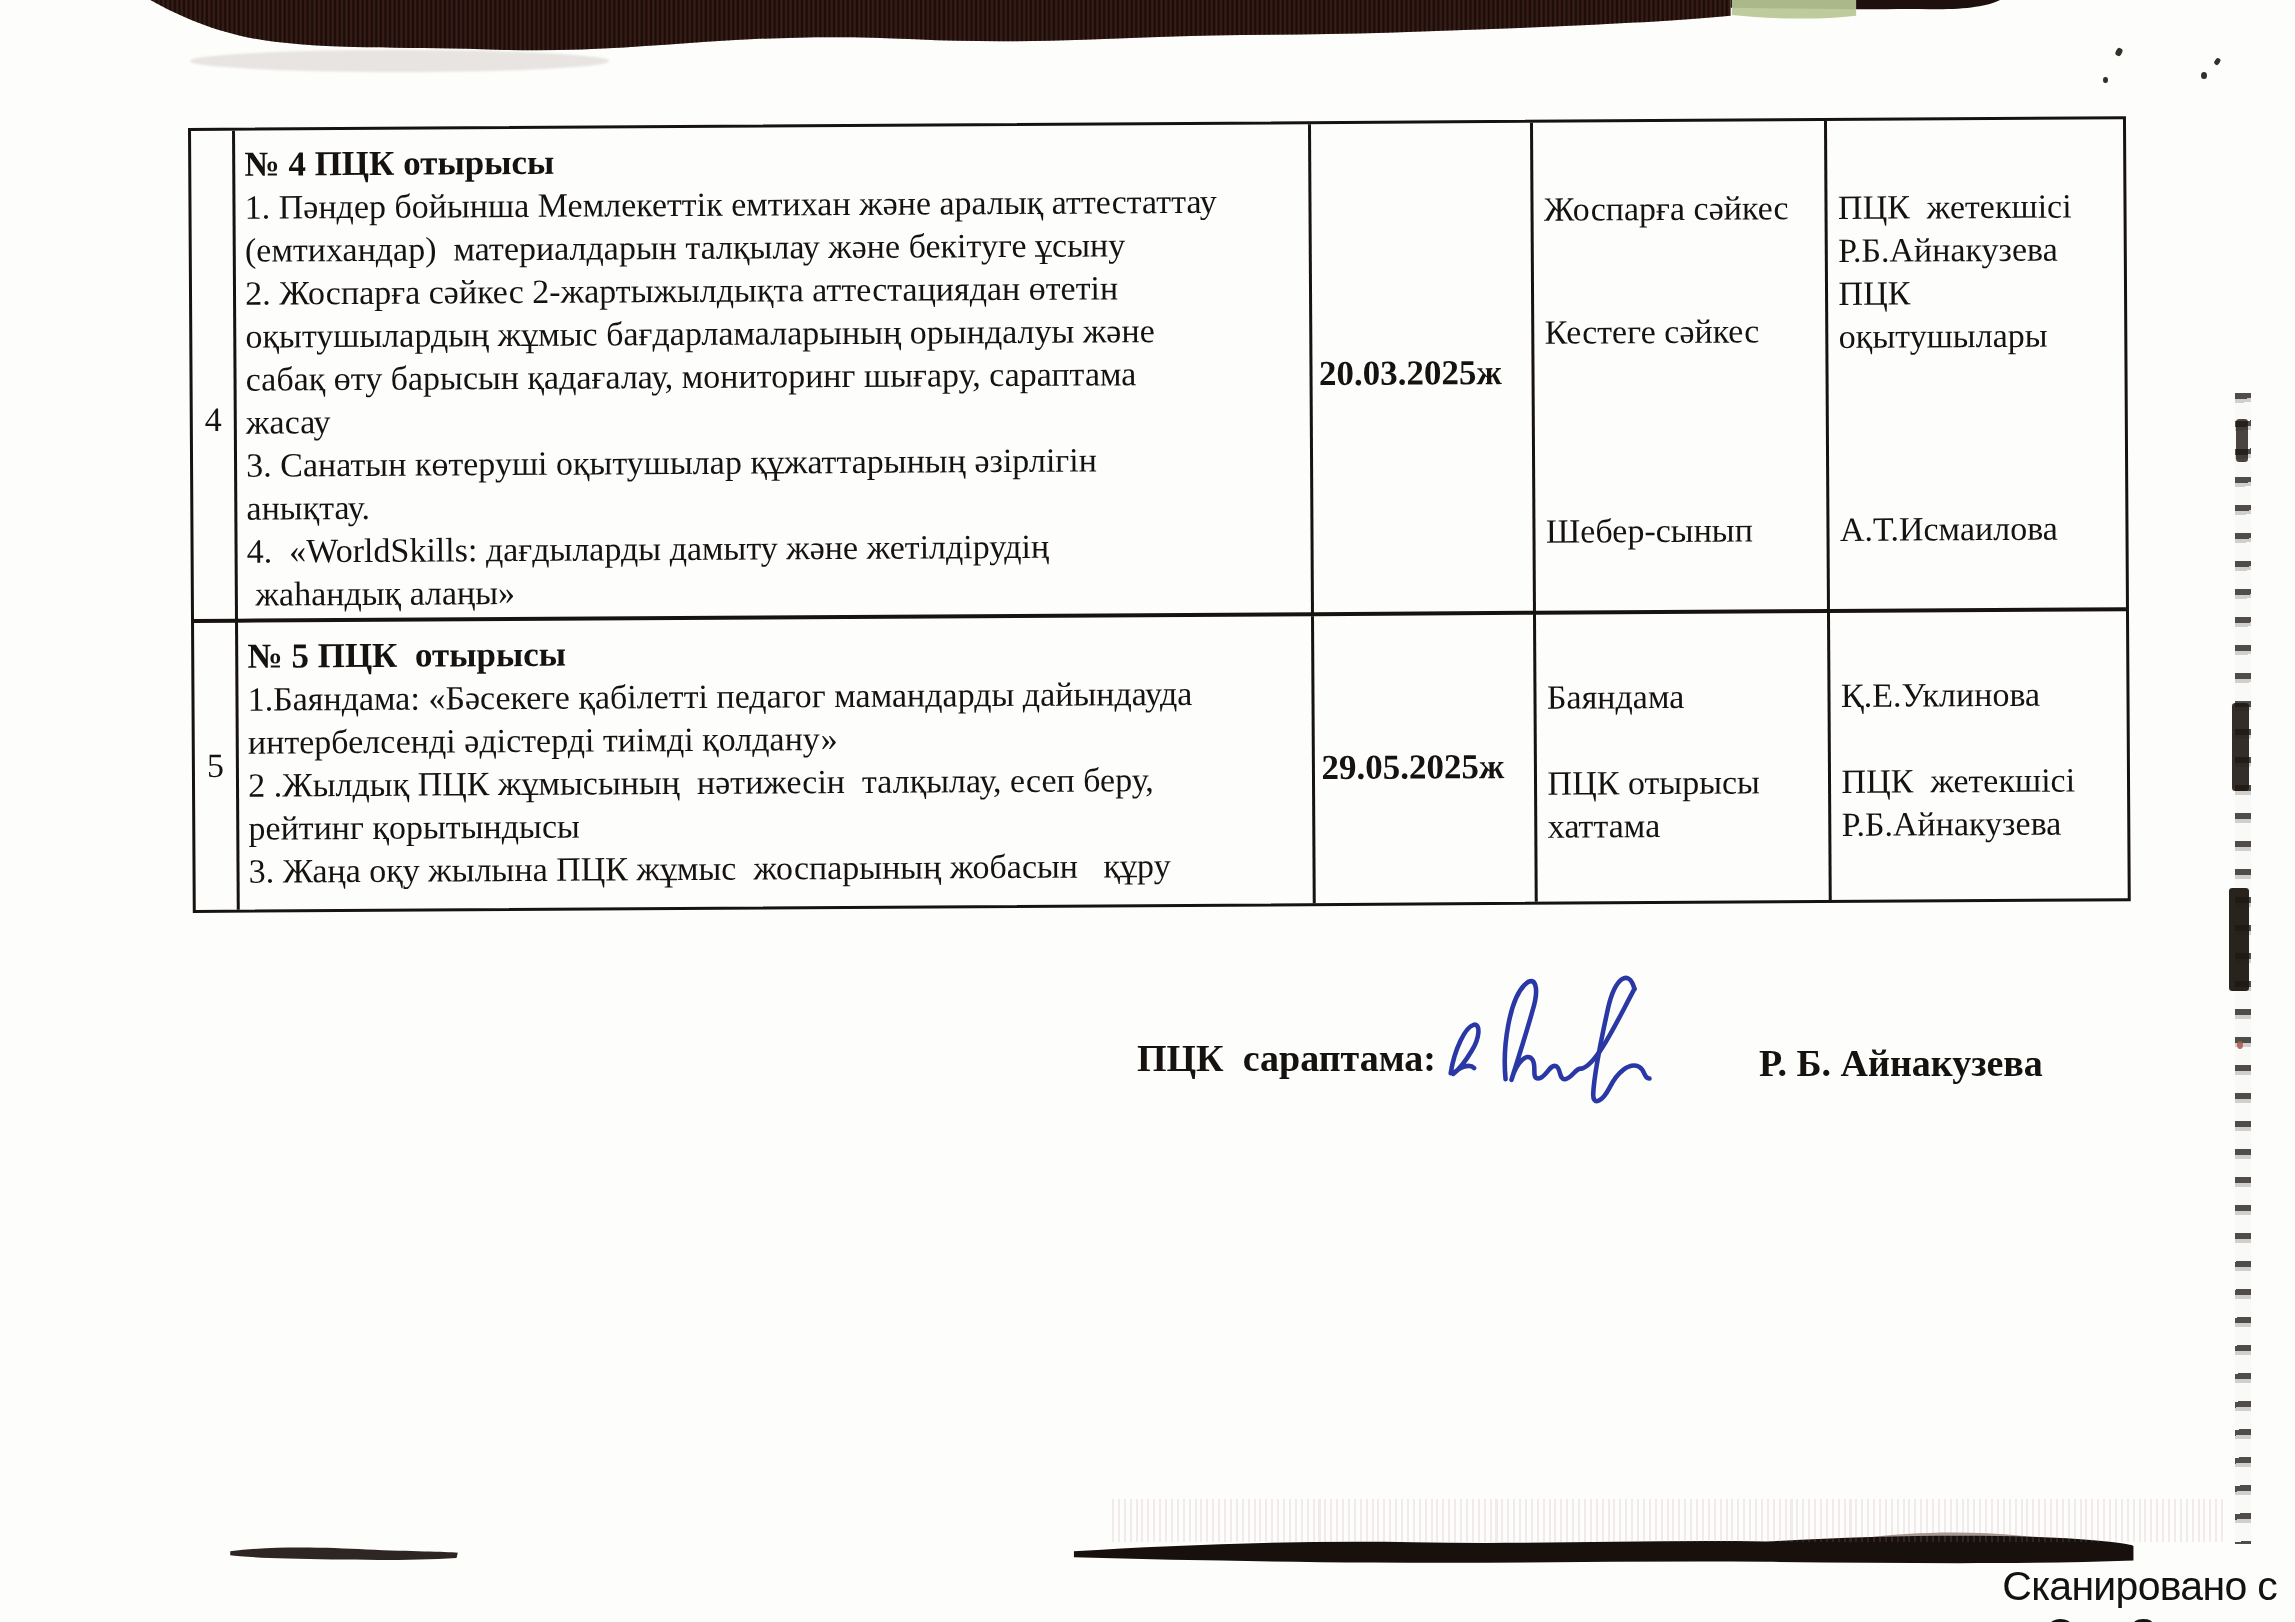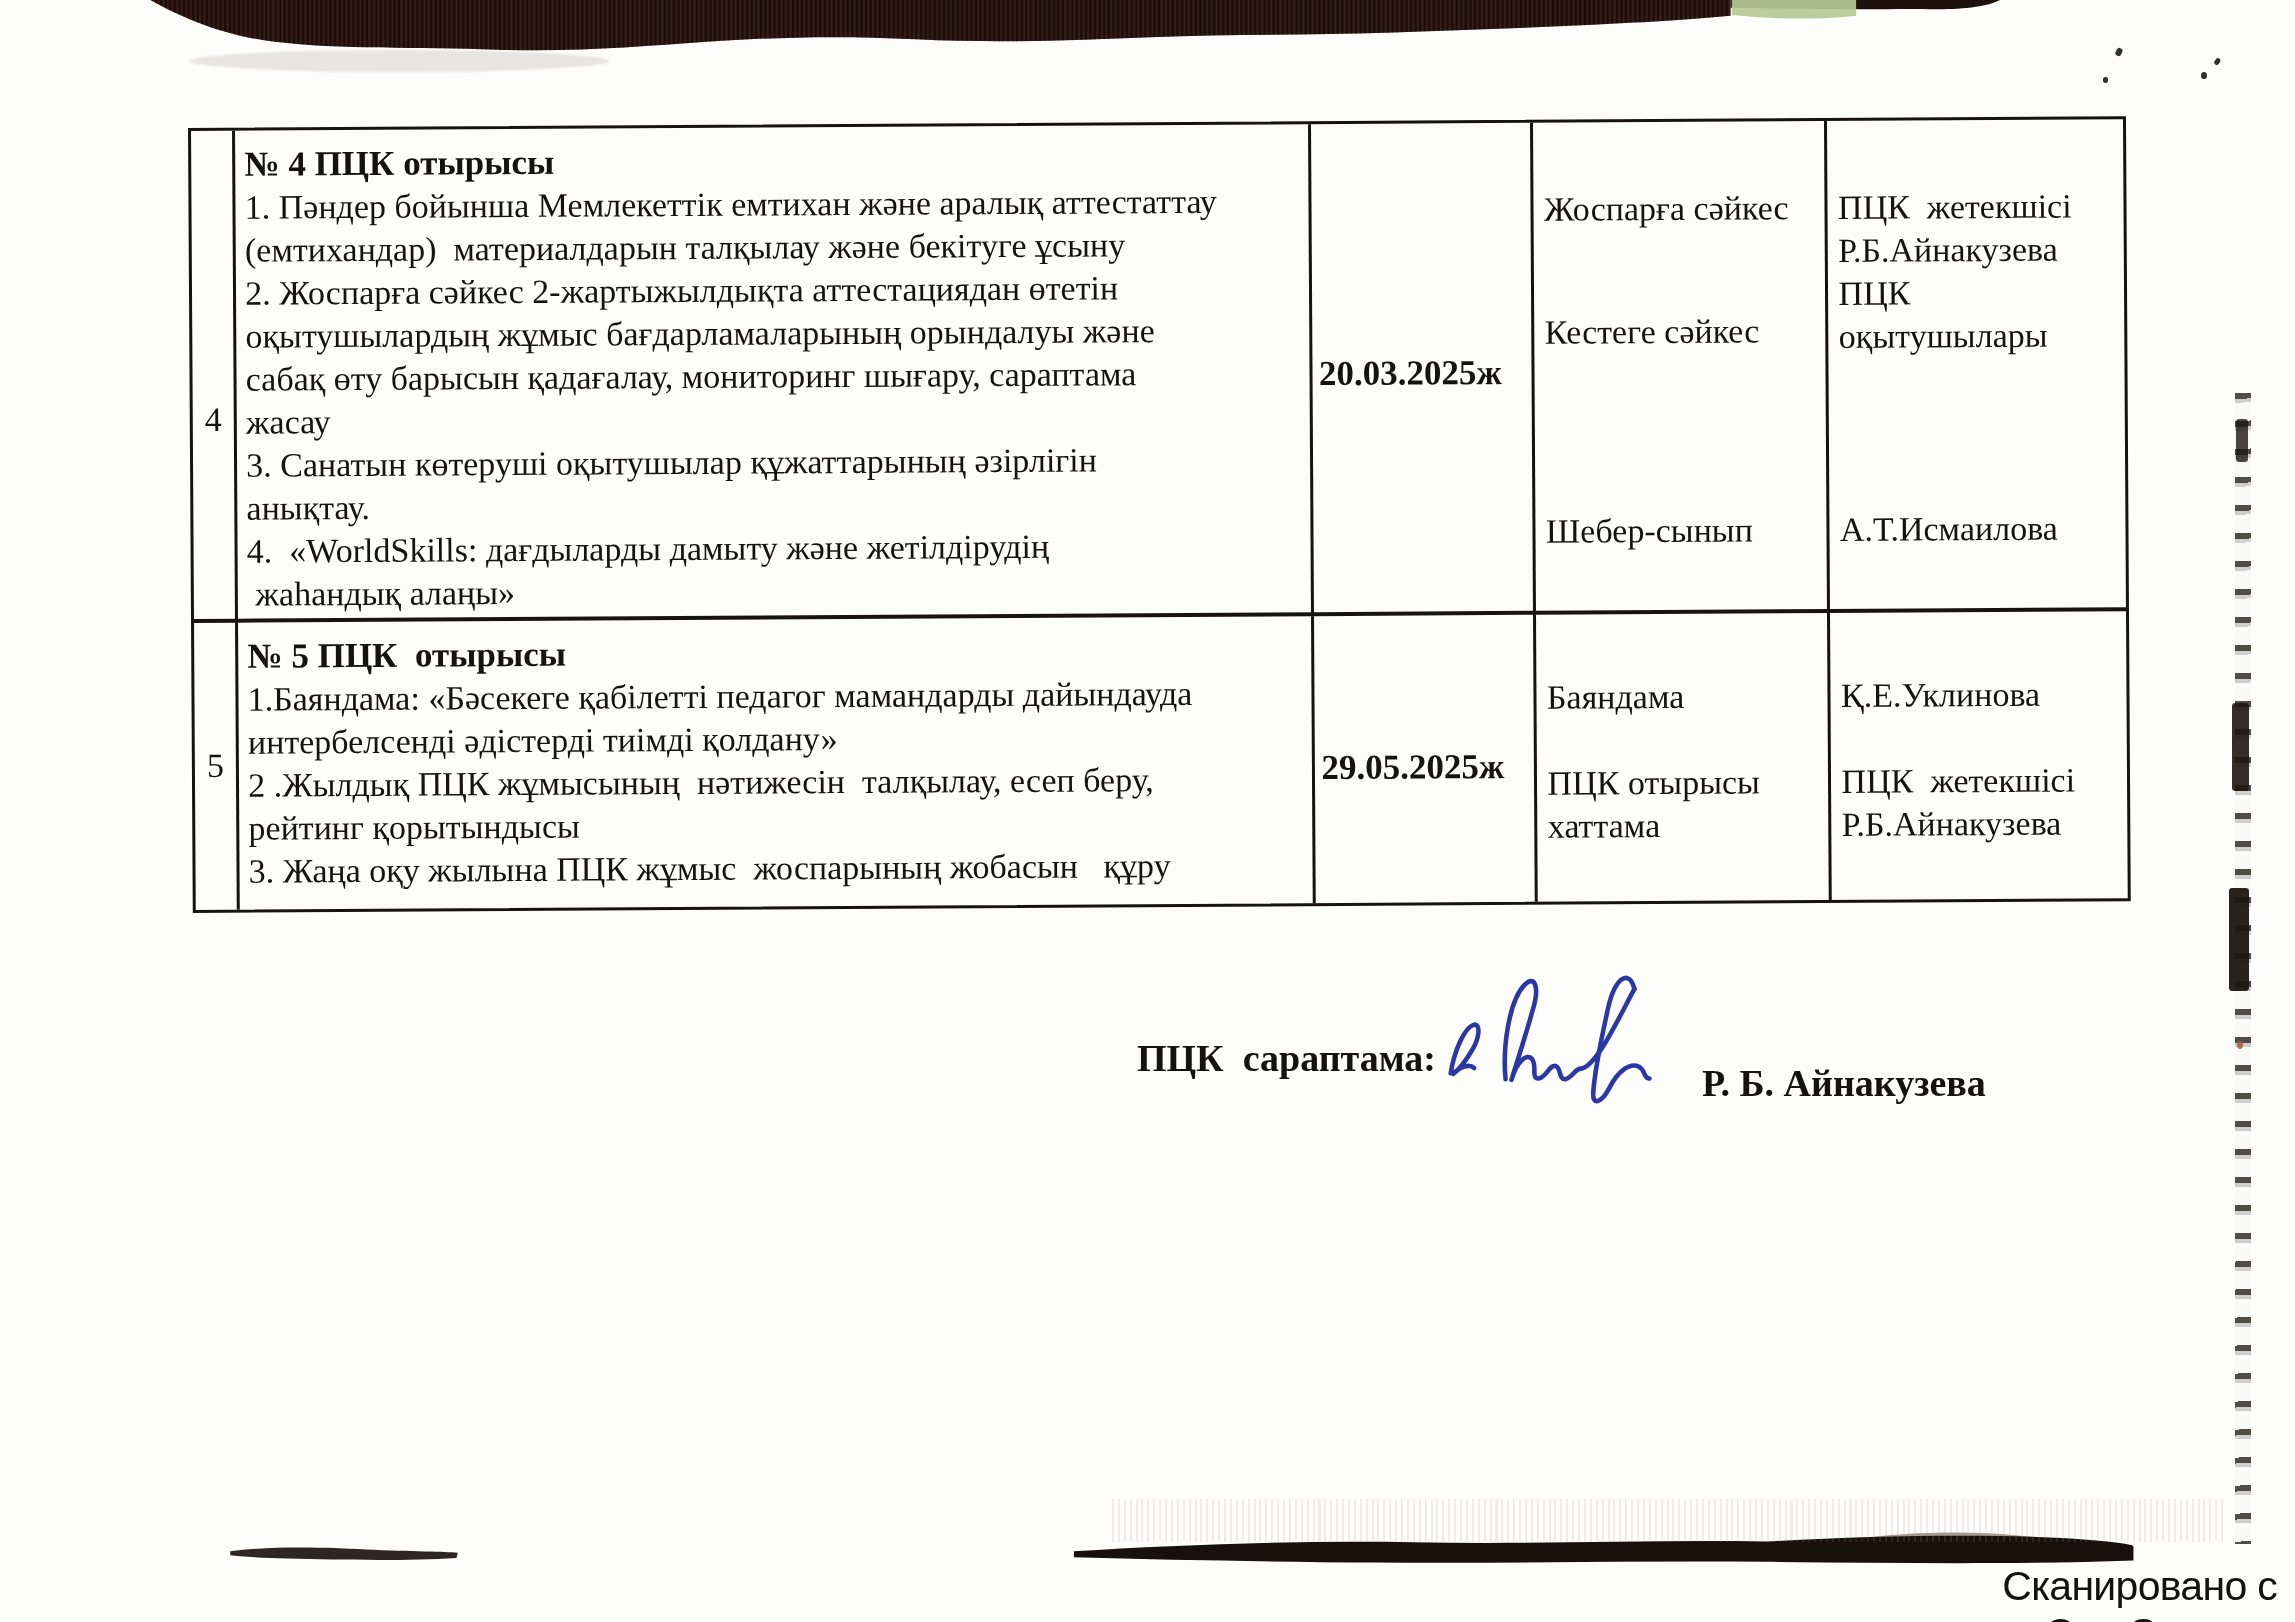--- a/index.html
+++ b/index.html
@@ -74,22 +74,22 @@
   .f5a{margin-top:61px;}
   .f5b{margin-top:43px;}
   .r5a{margin-top:61px;}
   .r5b{margin-top:43px;}
   
   .sig-label{
     position:absolute;left:1137px;top:1036px;
     font-weight:700;font-size:38px;white-space:pre;
   }
   .sig-name{
-    position:absolute;left:1702px;top:1041px;
-    font-weight:700;font-size:38px;white-space:pre;margin-top:20px;
+    position:absolute;left:1759px;top:1041px;
+    font-weight:700;font-size:38px;white-space:pre;
   }
   
   .camscanner{
     position:absolute;left:1760px;top:1563px;width:517px;
     text-align:right;
     font-family:"Liberation Sans", sans-serif;
     font-size:41px;letter-spacing:-0.7px;color:#121212;
   }
 </style>
 </head>

